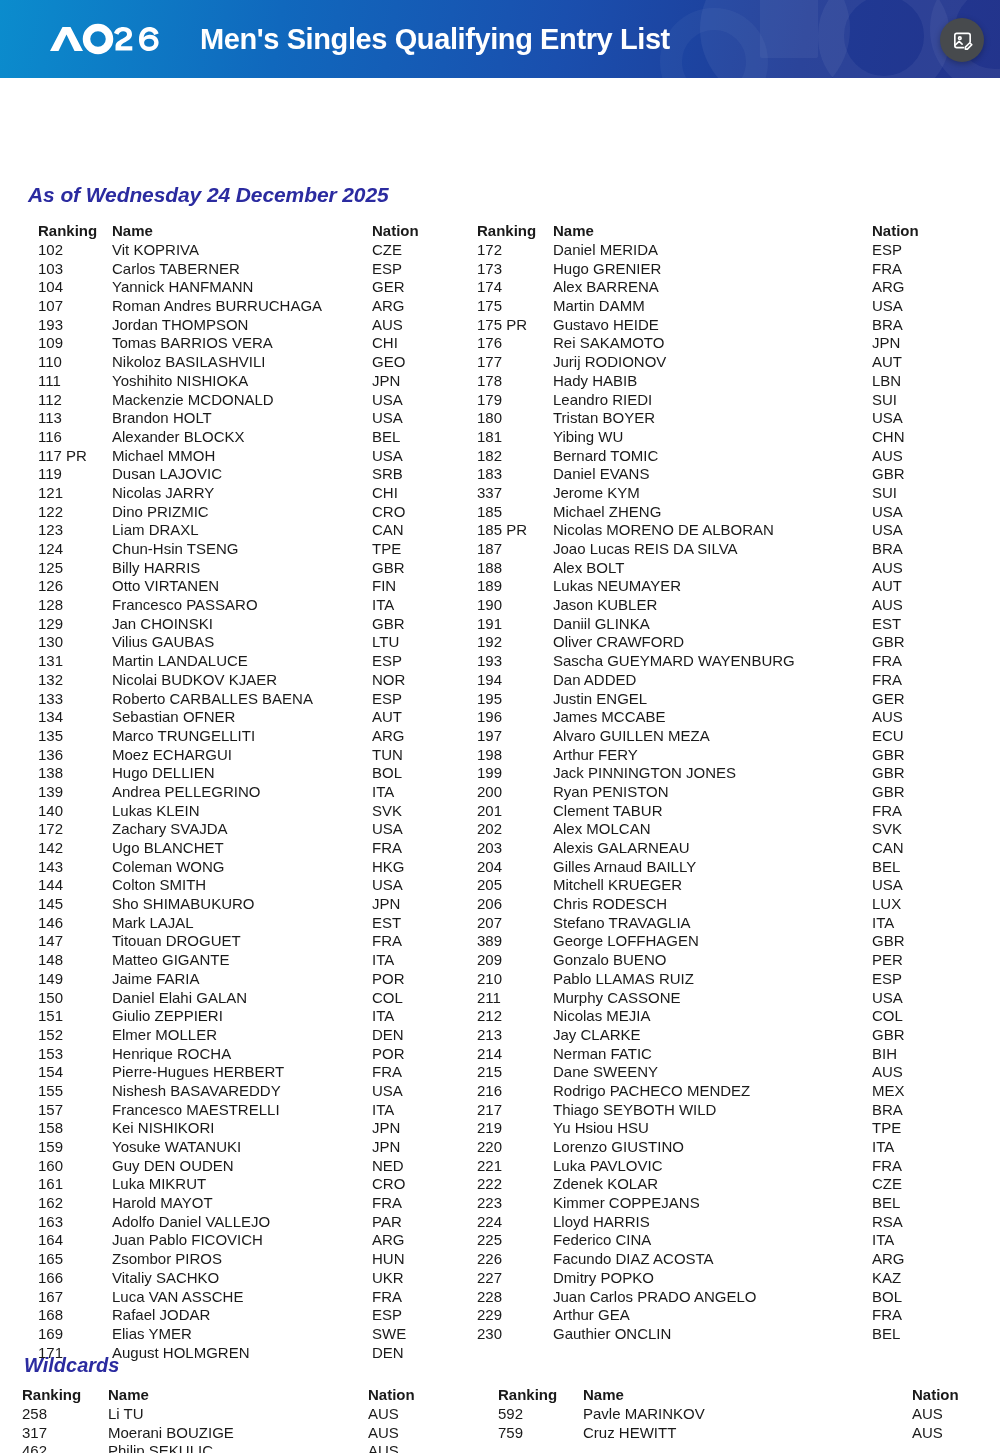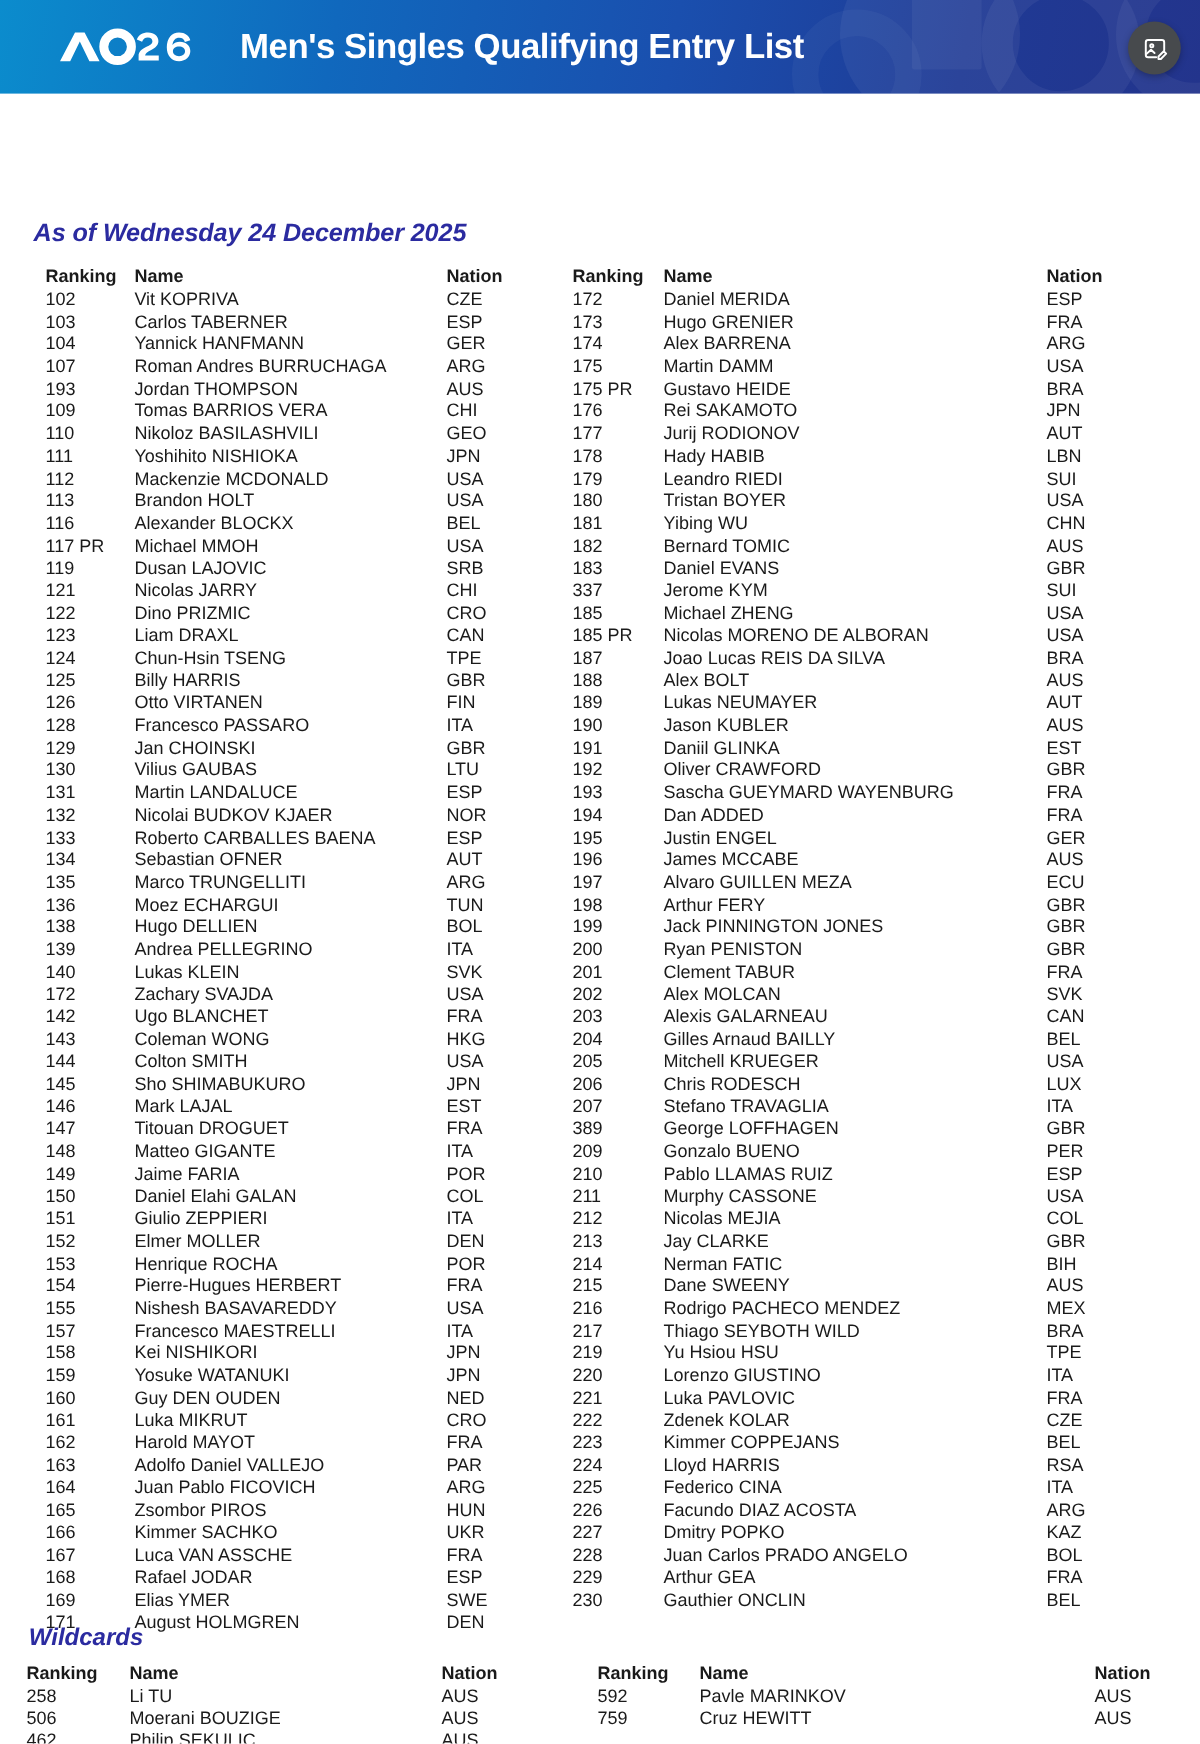--- a/index.html
+++ b/index.html
@@ -646,21 +646,21 @@
         <div class="data-row">
           <span class="col c-rank-l">165</span>
           <span class="col c-name-l">Zsombor PIROS</span>
           <span class="col c-nat-l">HUN</span>
           <span class="col c-rank-r">226</span>
           <span class="col c-name-r">Facundo DIAZ ACOSTA</span>
           <span class="col c-nat-r">ARG</span>
         </div>
         <div class="data-row">
           <span class="col c-rank-l">166</span>
-          <span class="col c-name-l">Kimmer SACHKO</span>
+          <span class="col c-name-l">Vitaliy SACHKO</span>
           <span class="col c-nat-l">UKR</span>
           <span class="col c-rank-r">227</span>
           <span class="col c-name-r">Dmitry POPKO</span>
           <span class="col c-nat-r">KAZ</span>
         </div>
         <div class="data-row">
           <span class="col c-rank-l">167</span>
           <span class="col c-name-l">Luca VAN ASSCHE</span>
           <span class="col c-nat-l">FRA</span>
           <span class="col c-rank-r">228</span>
@@ -704,21 +704,21 @@
     <div id="wc-rows">
         <div class="wc-row">
           <span class="col w-rank-l">258</span>
           <span class="col w-name-l">Li TU</span>
           <span class="col w-nat-l">AUS</span>
           <span class="col w-rank-r">592</span>
           <span class="col w-name-r">Pavle MARINKOV</span>
           <span class="col w-nat-r">AUS</span>
         </div>
         <div class="wc-row">
-          <span class="col w-rank-l">506</span>
+          <span class="col w-rank-l">317</span>
           <span class="col w-name-l">Moerani BOUZIGE</span>
           <span class="col w-nat-l">AUS</span>
           <span class="col w-rank-r">759</span>
           <span class="col w-name-r">Cruz HEWITT</span>
           <span class="col w-nat-r">AUS</span>
         </div>
         <div class="wc-row">
           <span class="col w-rank-l">462</span>
           <span class="col w-name-l">Philip SEKULIC</span>
           <span class="col w-nat-l">AUS</span>

